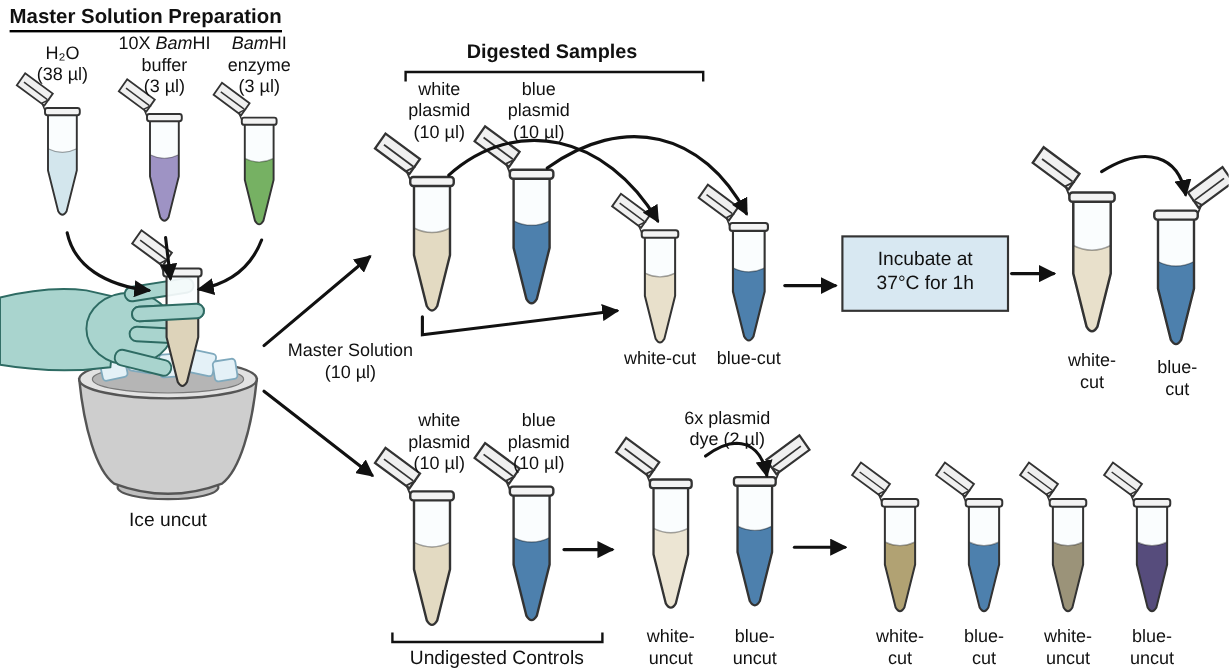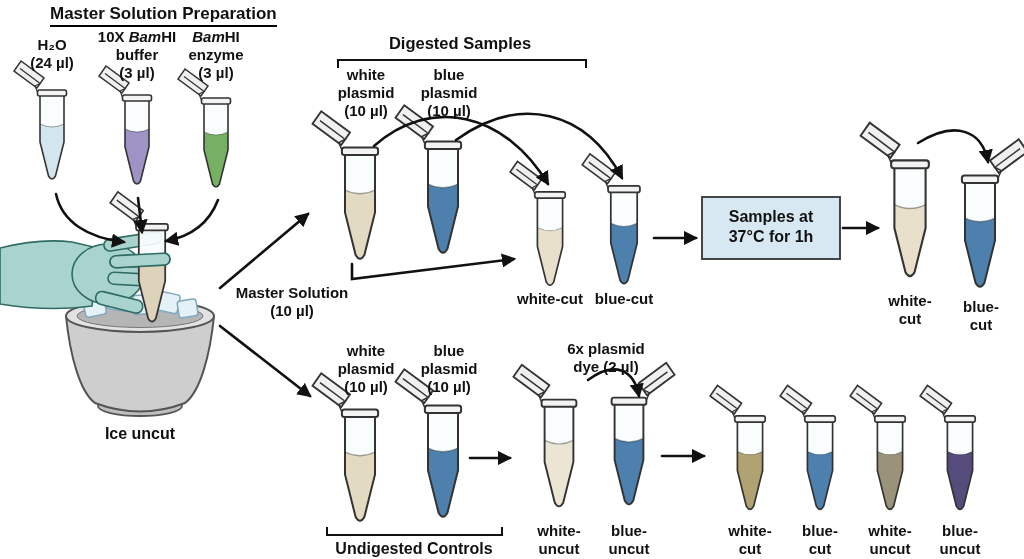--- a/index.html
+++ b/index.html
@@ -1,22 +1,22 @@
 <!DOCTYPE html>
 <html><head>
 <meta charset="utf-8">
 <style>
   html,body{margin:0;padding:0;background:#fff;}
   #stage{position:relative;width:1024px;height:559px;background:#fff;overflow:hidden;
          font-family:"Liberation Sans",sans-serif;color:#111;}
   #art{position:absolute;left:0;top:0;}
   .lbl{position:absolute;text-align:center;transform:translateX(-50%);
-       font-size:15px;line-height:18px;white-space:nowrap;font-weight:bold;}
+       font-size:15px;line-height:18px;white-space:nowrap;}
   .title{transform:none;text-align:left;font-weight:bold;font-size:17px;
-         border-bottom:2.5px solid #000;padding-bottom:2px;margin-left:42px;}
+         border-bottom:2.5px solid #000;padding-bottom:2px;}
   .sec{font-weight:bold;font-size:16.5px;}
   .big{font-size:16px;line-height:20px;}
   
   .tb-glass{fill:#fafdfe;fill-opacity:.92;}
   .tb-outline{fill:none;stroke:#333;stroke-width:1.6;}
   .tb-rim{fill:#f3f3f3;stroke:#333;stroke-width:1.6;}
   .tb-meniscus{fill:none;stroke:#000;stroke-opacity:.35;stroke-width:1;}
   .cap-plate{fill:#f0f0f0;stroke:#333;stroke-width:1.5;}
   .cap-line{fill:none;stroke:#333;stroke-width:1.2;}
   .arrow{fill:none;stroke-width:2.6;stroke-linecap:round;}
@@ -168,21 +168,21 @@
   </g>
 
   <path class="bracket" d="M 338 68 L 338 60 L 586 60 L 586 68"></path>
   <path class="bracket" d="M 327 527 L 327 535 L 502 535 L 502 527"></path>
 </svg>
 
 <div class="lbl title" style="left:8px;top:5px">Master Solution Preparation</div>
 
 <div class="lbl" style="left:52px;top:36px">
   <div>H₂O</div>
-      <div>(24 µl)</div>
+      <div>(38 µl)</div>
 </div>
 
 <div class="lbl" style="left:137px;top:28px">
   <div><span>10X </span><i>Bam</i><span>HI</span></div>
   <div>buffer</div>
   <div>(3 µl)</div>
 </div>
 
 <div class="lbl" style="left:216px;top:28px">
   <div><i>Bam</i><span>HI</span></div>
@@ -207,21 +207,21 @@
 <div class="lbl" style="left:449px;top:66px">
   <div>blue</div>
       <div>plasmid</div>
       <div>(10 µl)</div>
 </div>
 
 <div class="lbl" style="left:550px;top:290px">white-cut</div>
 <div class="lbl" style="left:624px;top:290px">blue-cut</div>
 
 <div class="lbl big" style="left:771px;top:207px">
-  <div>Samples at</div>
+  <div>Incubate at</div>
       <div>37°C for 1h</div>
 </div>
 
 
 <div class="lbl" style="left:910px;top:292px">
   <div>white-</div>
       <div>cut</div>
 </div>
 <div class="lbl" style="left:981px;top:298px">
   <div>blue-</div>

